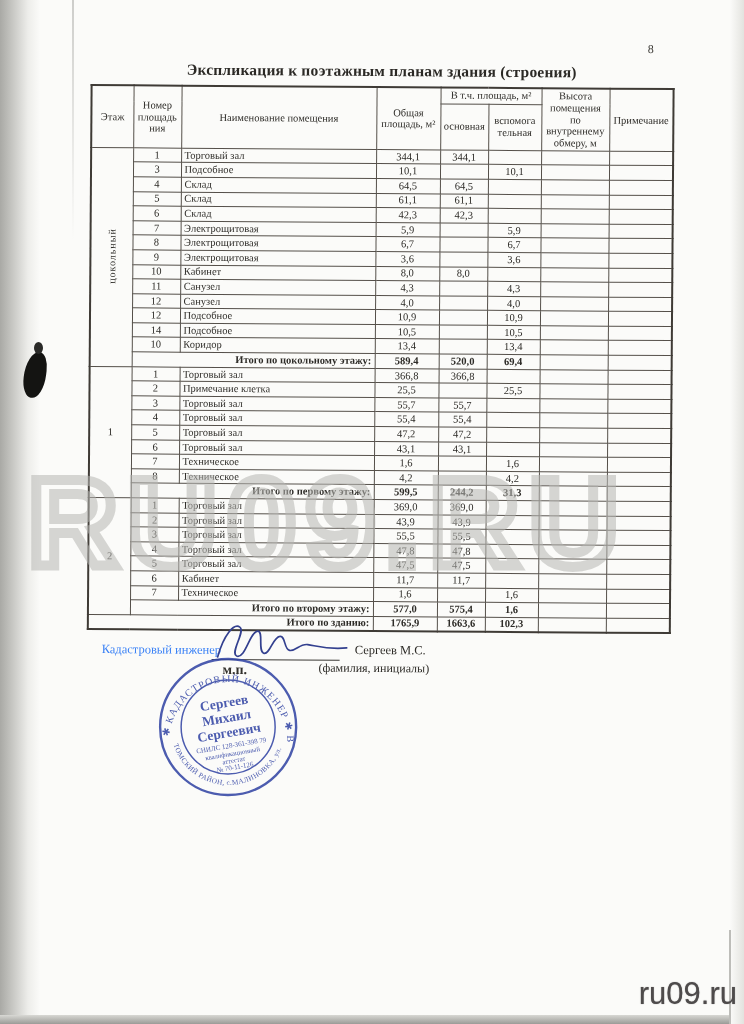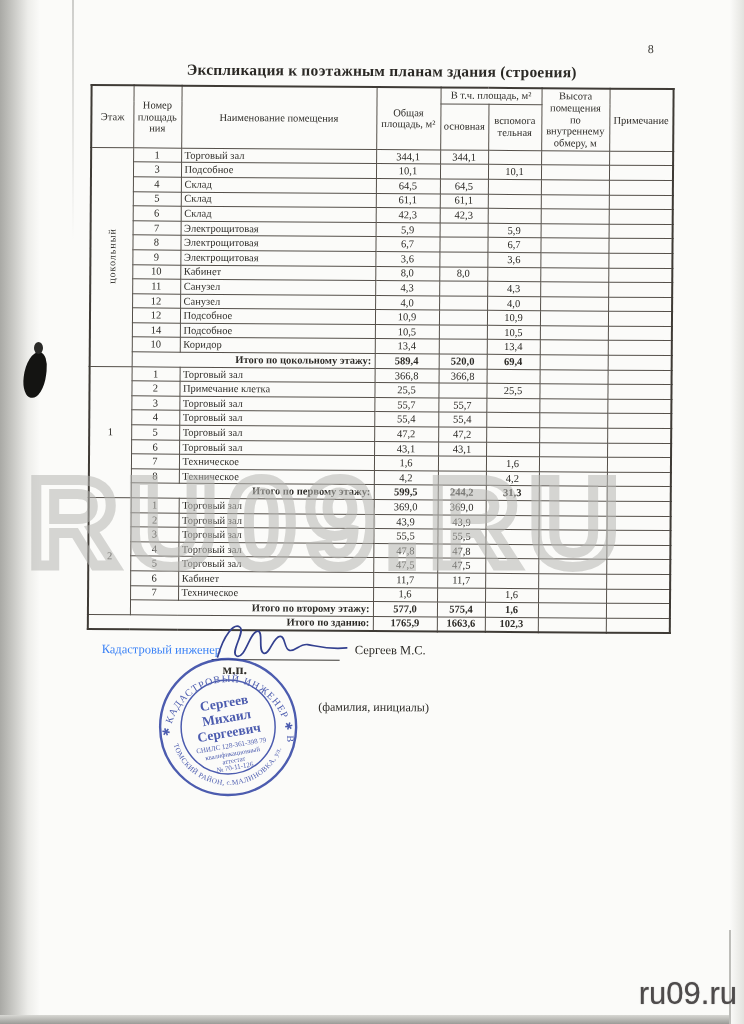--- a/index.html
+++ b/index.html
@@ -51,21 +51,21 @@
   tr.total-row td { font-weight:bold; }
   td.total-label { text-align:right; padding-right:5px; white-space:nowrap; }
   tr.grand-row td { font-weight:bold; border-top:2px solid #3f3b36; }
 
   
   .sig-role { position:absolute; left:103px; top:644px; font-size:12.5px; color:#3b82f6; }
   .sig-line { position:absolute; left:213px; top:660px; width:128px; border-bottom:1.3px solid #3a3834; }
   .sig-svg  { position:absolute; left:205px; top:620px; }
   .sig-mp   { position:absolute; left:224px; top:663px; font-size:14px; font-weight:bold; color:#33312d; }
   .sig-name { position:absolute; left:346px; top:643px; font-size:12.5px; color:#2e2c28;margin-left:10px; }
-  .sig-cap  { position:absolute; left:320px; top:661px; font-size:12px; color:#2e2c28;margin-top:39px; }
+  .sig-cap  { position:absolute; left:320px; top:661px; font-size:12px; color:#2e2c28; }
 
   .stamp { position:absolute; left:158px; top:656px; opacity:.88; }
 
   
   .wm-large { position:absolute; left:28px; top:452px; width:740px; z-index:8;
       font-family:"Liberation Sans", sans-serif; font-weight:bold; font-size:124px;
       letter-spacing:10px; color:rgba(255,255,255,0.04);
       -webkit-text-stroke:10px rgba(182,182,178,0.55); white-space:nowrap; }
   .wm-corner { position:absolute; right:7px; top:976px; z-index:8;
       font-family:"Liberation Sans", sans-serif; font-size:31px; color:#4e4b4b;

